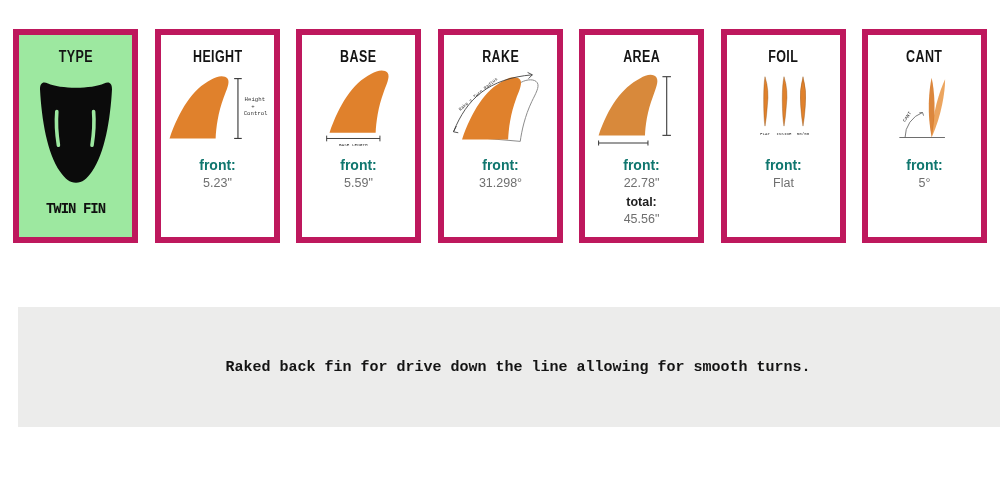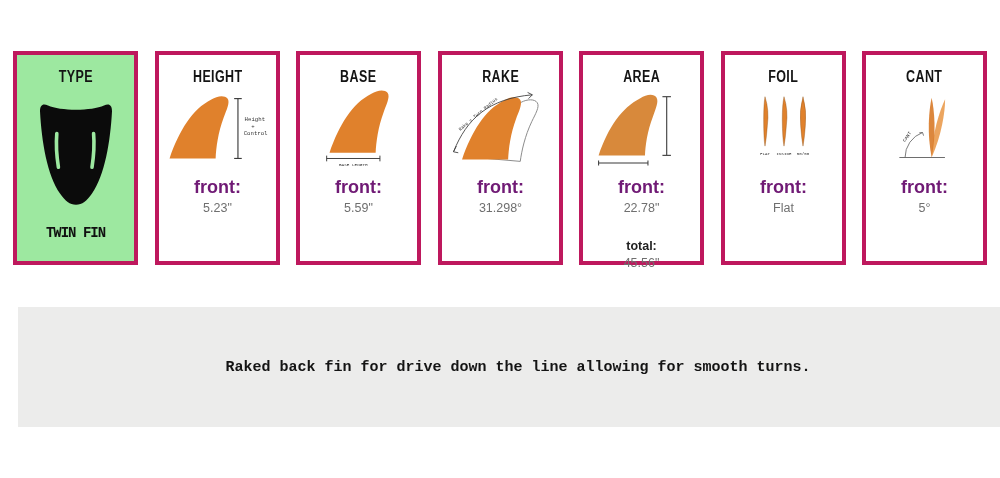--- a/index.html
+++ b/index.html
@@ -1,36 +1,36 @@
 <!DOCTYPE html>
 <html><head>
 <meta charset="utf-8">
 <style>
   html,body{margin:0;padding:0;}
   body{
     width:1000px;height:478px;position:relative;overflow:hidden;
     background:#ffffff;font-family:"Liberation Sans",sans-serif;
   }
   .card{
-    position:absolute;top:51px;width:125px;height:214px;box-sizing:border-box;
-    background:#ffffff;border:4px solid #be185d;
+    position:absolute;top:29px;width:125px;height:214px;box-sizing:border-box;
+    background:#ffffff;border:6px solid #be185d;
     display:flex;flex-direction:column;align-items:center;
   }
   .card-title{
     margin-top:13px;font-weight:bold;font-size:16px;color:#141414;
     transform:scaleX(0.78);transform-origin:center;white-space:nowrap;
     letter-spacing:0.5px;
   }
   .icon-wrap{
     height:76px;margin-top:5px;width:100%;
     display:flex;align-items:center;justify-content:center;
   }
-  .front-label{margin-top:10px;font-weight:bold;font-size:18px;color:#701a75;}
+  .front-label{margin-top:10px;font-weight:bold;font-size:14px;color:#0f766e;}
   .front-value{margin-top:3px;font-size:12.5px;color:#6f6f6f;}
-  .total-label{margin-top:24px;font-weight:bold;font-size:12.5px;color:#1f1f1f;}
+  .total-label{margin-top:5px;font-weight:bold;font-size:12.5px;color:#1f1f1f;}
   .total-value{margin-top:3px;font-size:12.5px;color:#6f6f6f;}
 
   .type-card{background:#9DE8A0;}
   .type-icon-wrap{flex:1;display:flex;align-items:center;justify-content:center;}
   .type-value{
     margin-bottom:20px;font-family:"Liberation Mono",monospace;font-weight:bold;
     font-size:14px;letter-spacing:-1px;color:#101010;white-space:nowrap;
   }
 
   .desc-strip{

